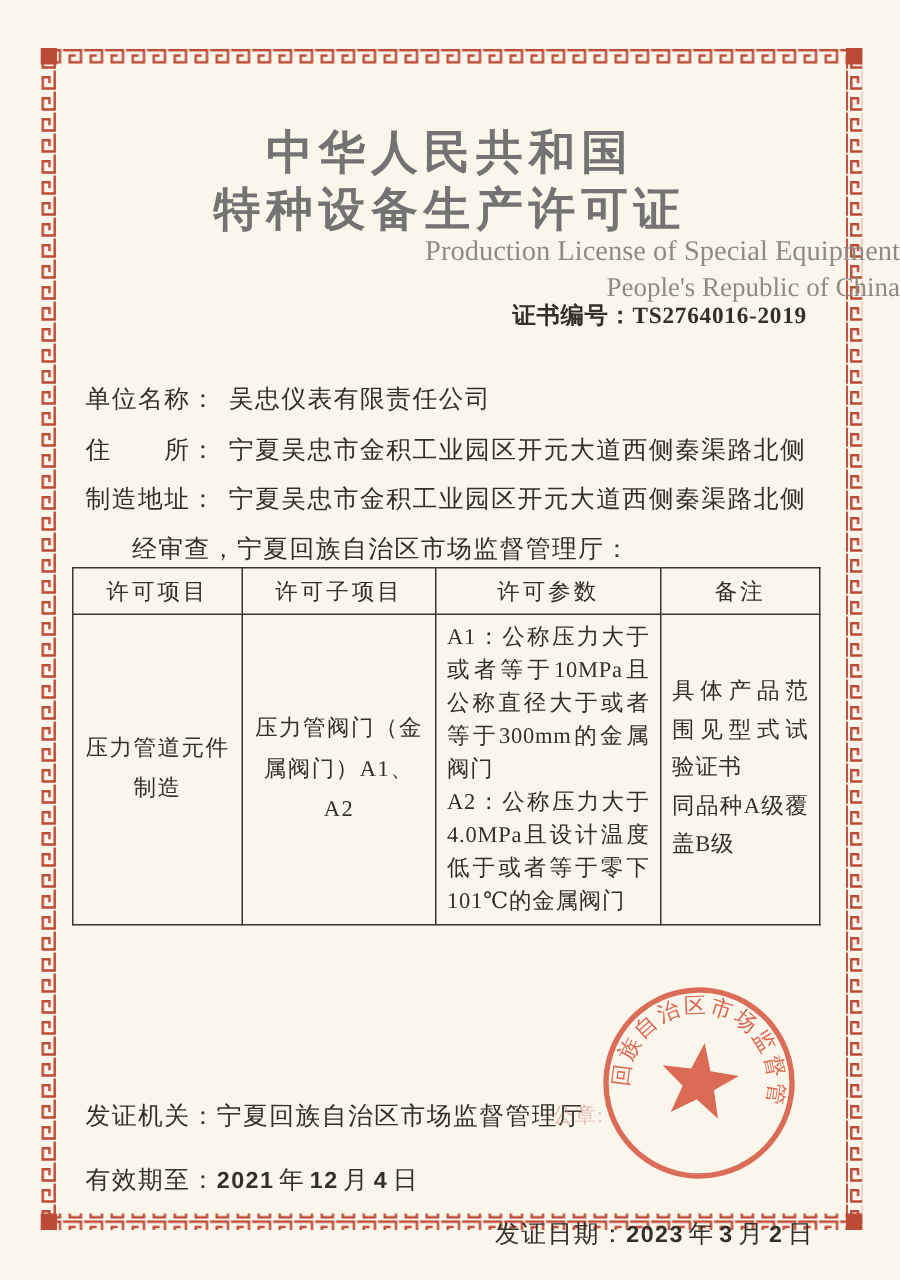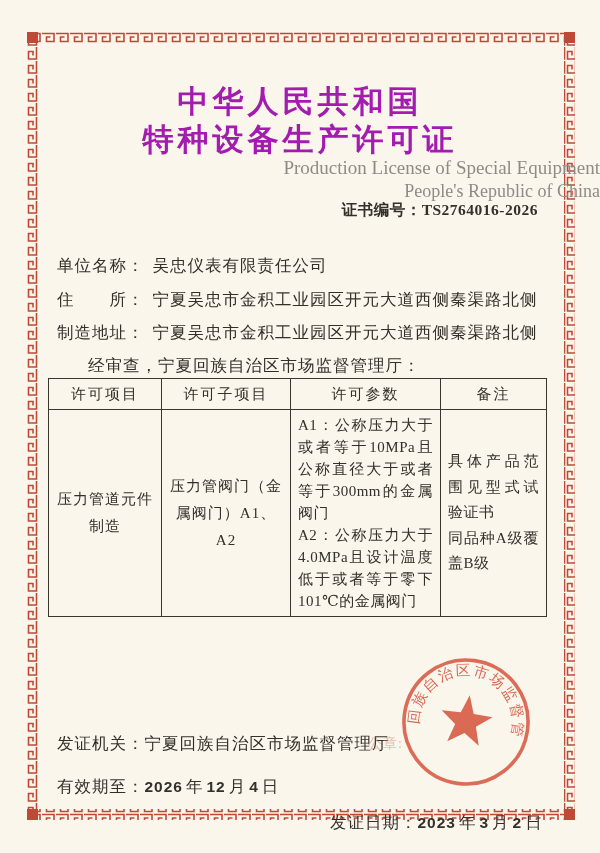--- a/index.html
+++ b/index.html
@@ -5,21 +5,21 @@
   html,body{margin:0;padding:0;}
   body{background:#e8e4dc;font-family:"Liberation Serif","DejaVu Serif",serif;}
   .page{
     position:relative;width:600px;height:853px;margin:0 auto;
     background:#fbf6ec;overflow:hidden;color:#33302a;
   }
   .frame-svg{position:absolute;left:27px;top:32px;}
   
   .title-cn{
     position:absolute;left:0;width:600px;text-align:center;
-    color:#a21caf;font-family:"Liberation Sans","DejaVu Sans",sans-serif;
+    color:#737373;font-family:"Liberation Sans","DejaVu Sans",sans-serif;
     font-weight:bold;font-size:31px;letter-spacing:4px;line-height:1;
   }
   .t1{top:86px;}
   .t2{top:124px;}
   .title-en{
     position:absolute;left:0;width:600px;text-align:right;
     color:#8e8b86;font-size:19px;line-height:1;
   }
   .e1{top:158px;}
   .e2{top:182px;font-size:18px;}
@@ -101,21 +101,21 @@
     <rect x="0" y="777" width="11" height="11" fill="#bd4a36"></rect>
     <rect x="537" y="777" width="11" height="11" fill="#bd4a36"></rect>
   </svg>
 
   <div class="title-cn t1">中华人民共和国</div>
   <div class="title-cn t2">特种设备生产许可证</div>
   <div class="title-en e1">Production License of Special Equipment</div>
   <div class="title-en e2">People's Republic of China</div>
 
   <div class="cert-line">
-    <span>证书编号：</span><span>TS2764016-2026</span>
+    <span>证书编号：</span><span>TS2764016-2019</span>
   </div>
 
   <div class="field f2">
     <span class="lbl">住　　所：</span><span>宁夏吴忠市金积工业园区开元大道西侧秦渠路北侧</span>
   </div>
   <div class="field f1">
     <span class="lbl">单位名称：</span><span>吴忠仪表有限责任公司</span>
   </div>
   <div class="field f3">
     <span class="lbl">制造地址：</span><span>宁夏吴忠市金积工业园区开元大道西侧秦渠路北侧</span>
@@ -152,21 +152,21 @@
       </tr>
     </tbody>
   </table>
 
   <div class="footer-line authority">
     <span class="lbl">发证机关：</span><span>宁夏回族自治区市场监督管理厅</span>
   </div>
   <div class="seal-hint">公章:</div>
 
   <div class="footer-line valid">
-    <span>有效期至：</span><b>2026</b><span class="unit">年</span><b>12</b><span class="unit">月</span><b>4</b><span class="unit">日</span>
+    <span>有效期至：</span><b>2021</b><span class="unit">年</span><b>12</b><span class="unit">月</span><b>4</b><span class="unit">日</span>
   </div>
 
   <div class="footer-line issue">
     <span>发证日期：</span><b>2023</b><span class="unit">年</span><b>3</b><span class="unit">月</span><b>2</b><span class="unit">日</span>
   </div>
 
   <svg class="seal" width="160" height="160" viewBox="-80 -80 160 160">
     <defs>
       <path id="sealArc" d="M -44.2 16.1 A 47 47 0 1 1 44.2 16.1" fill="none"></path>
     </defs>

